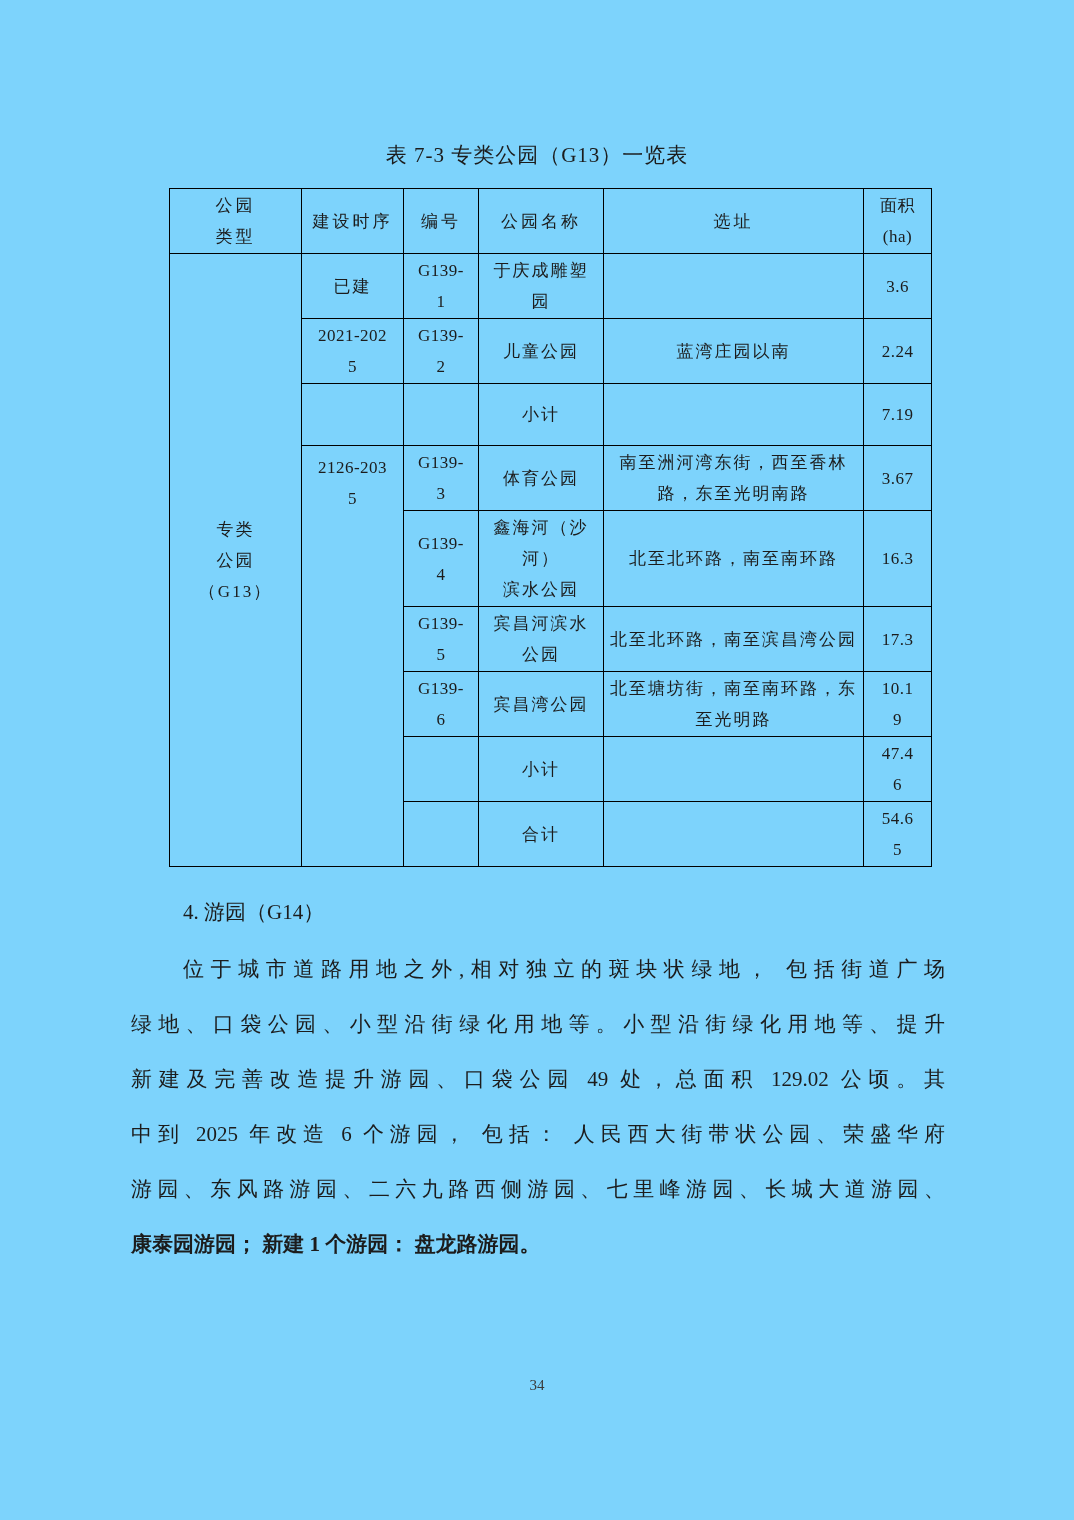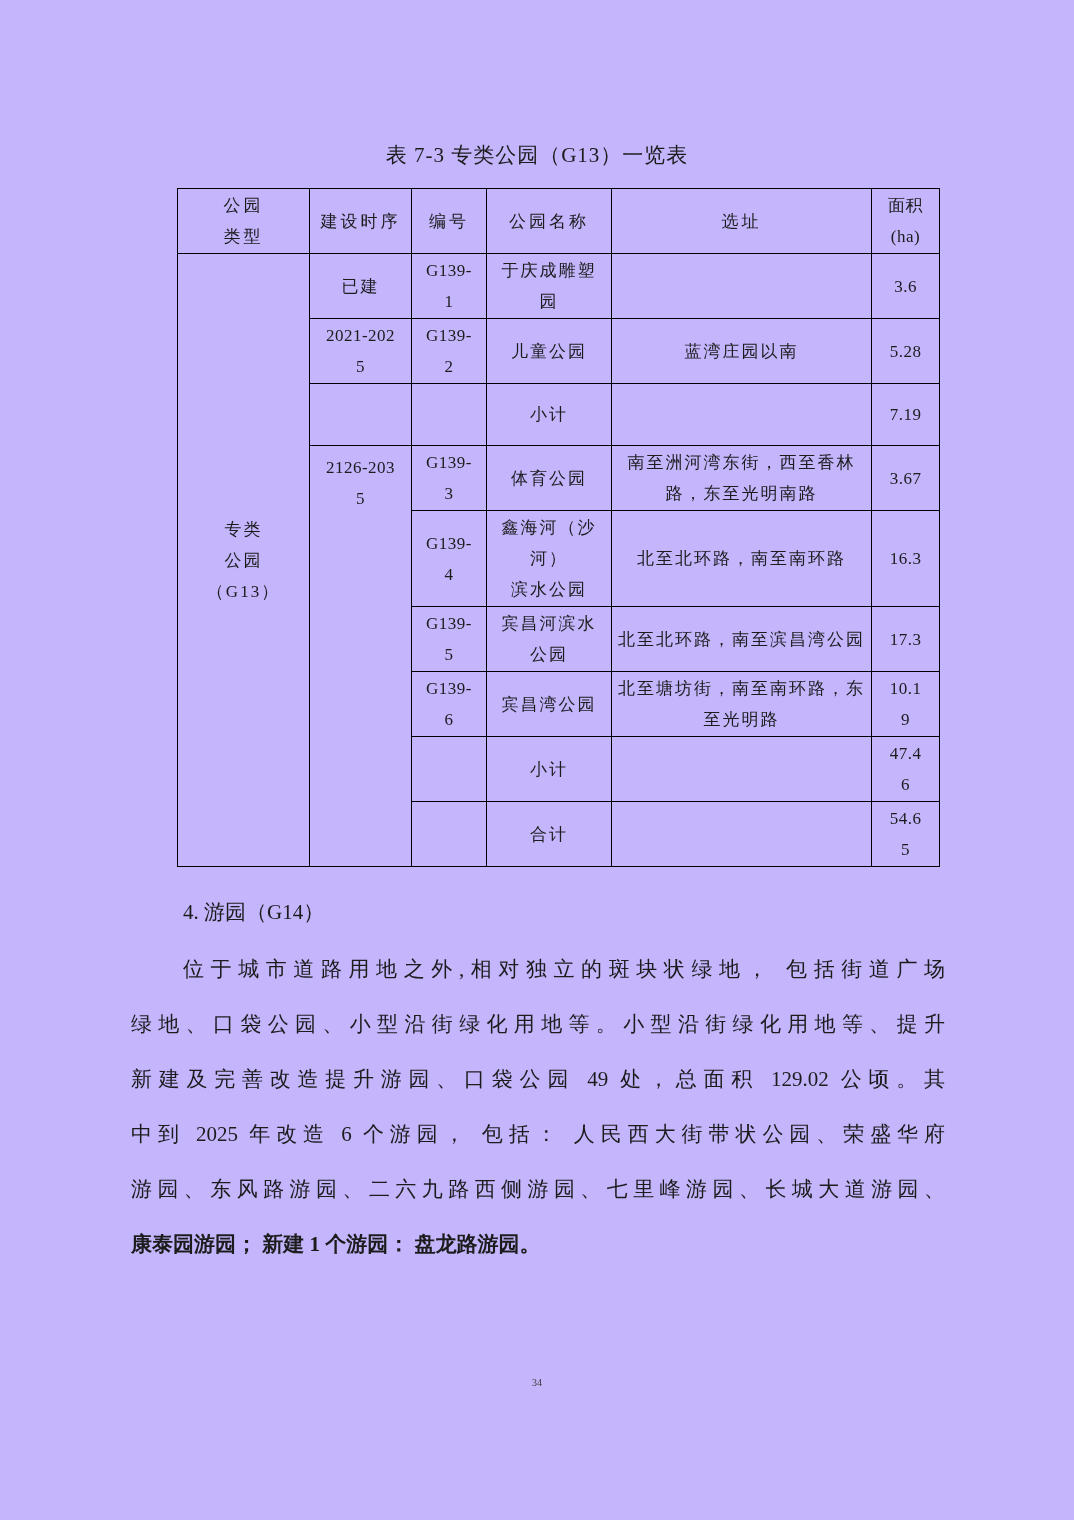--- a/index.html
+++ b/index.html
@@ -1,32 +1,32 @@
 <!DOCTYPE html>
 <html><head>
 <meta charset="utf-8">
 <style>
   * { margin: 0; padding: 0; box-sizing: border-box; }
   html, body { background: #888; }
   .page {
     position: relative;
     width: 1074px; height: 1520px;
-    background: #c4b5fd;
+    background: #7dd3fc;
     font-family: "Liberation Serif", "DejaVu Serif", serif;
     color: #1c1c1c;
     overflow: hidden;
     margin: 0 auto;
   }
   .doc-title {
     position: absolute; top: 141px; left: 0; width: 100%;
     text-align: center;
     font-size: 21px; line-height: 28px; letter-spacing: 1px;
   }
   table.parks-table {
-    position: absolute; left: 177px; top: 188px;
+    position: absolute; left: 169px; top: 188px;
     width: 762px;
     border-collapse: collapse;
     table-layout: fixed;
   }
   .parks-table td, .parks-table th {
     border: 1px solid #000;
     font-weight: normal;
     font-size: 17px;
     line-height: 31px;
     text-align: center;
@@ -53,21 +53,21 @@
   .textblock {
     position: absolute; left: 131px; top: 868px; width: 814px;
     font-size: 21px; line-height: 55px;
   }
   .heading { margin-bottom: 2px; padding-left: 52px; margin-top: 17px; }
   .pline { text-align: justify; text-align-last: justify; }
   .pline.indent { text-indent: 52px; }
   .pline.last { text-align: left; text-align-last: left; font-weight: bold; }
   .page-number {
     position: absolute; top: 1377px; left: 0; width: 100%;
-    text-align: center; font-size: 10px; color: #3a3a3a;
+    text-align: center; font-size: 15px; color: #3a3a3a;
   }
 </style>
 </head>
 <body>
 
 <div class="page">
 
   <div class="doc-title">表 7-3 专类公园（G13）一览表</div>
 
   <table class="parks-table">
@@ -102,21 +102,21 @@
         <td></td>
         <td class="num">3.6</td>
       </tr>
       <tr class="r2">
         <td class="num">2021-202
 5</td>
         <td class="num">G139-
 2</td>
         <td>儿童公园</td>
         <td>蓝湾庄园以南</td>
-        <td class="num">5.28</td>
+        <td class="num">2.24</td>
       </tr>
       <tr class="r3">
         <td></td>
         <td class="num"></td>
         <td class="bold">小计</td>
         <td></td>
         <td class="num bold">7.19</td>
       </tr>
       <tr class="r4">
         <td rowspan="6" class="num merged-sched">2126-203

